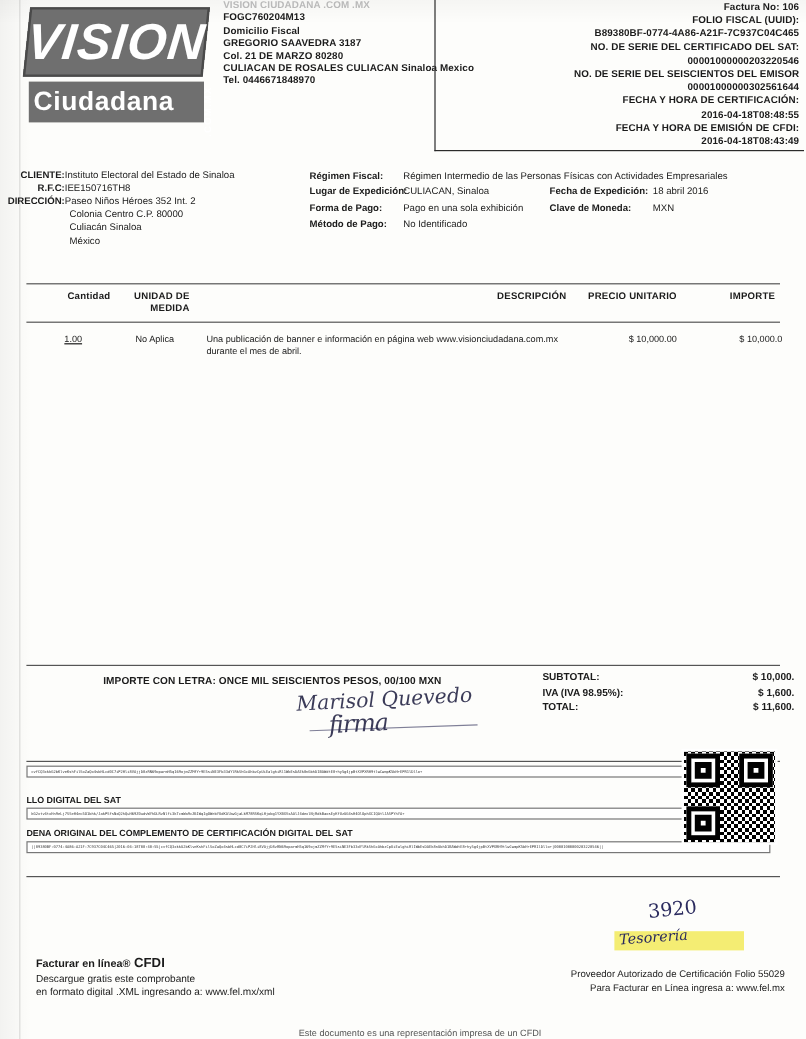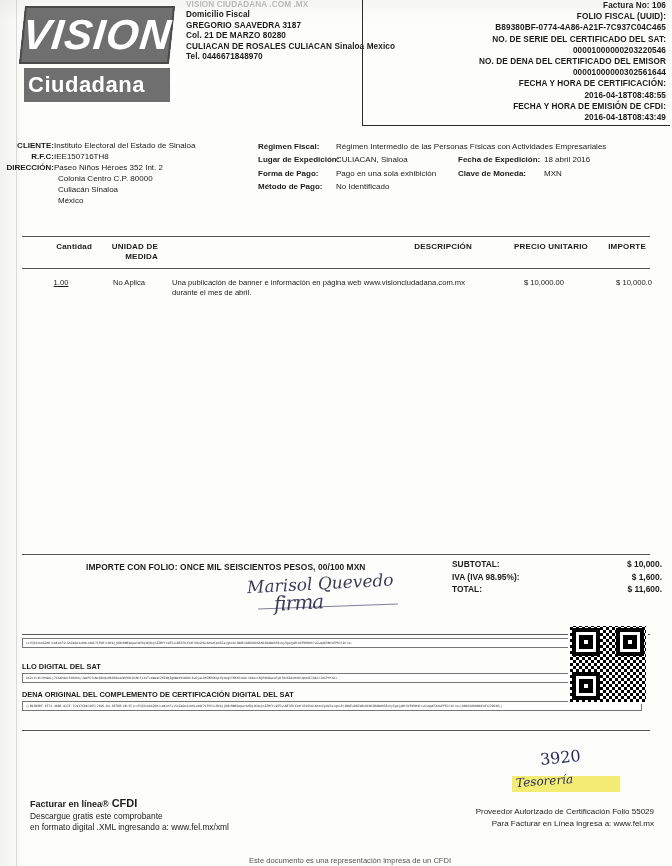--- a/index.html
+++ b/index.html
@@ -194,21 +194,21 @@
     position: absolute;
     top: 6px;
     font-size: 8px;
     font-weight: bold;
     text-align: right;
     letter-spacing: 0.2px;
   }
   .th-cantidad { left: 8px; width: 62px; }
   .th-unidad { left: 78px; width: 58px; line-height: 9.6px; }
   .th-desc { left: 150px; width: 300px; }
-  .th-precio { left: 476px; width: 90px; }
+  .th-precio { left: 452px; width: 90px; }
   .th-importe { left: 552px; width: 72px; }
   .cell {
     position: absolute;
     font-size: 7.6px;
     line-height: 10px;
   }
   .c-cantidad { left: 8px; width: 62px; top: 42px; text-align: center; text-decoration: underline; }
   .c-unidad { left: 78px; width: 58px; top: 42px; text-align: center; }
   .c-desc { left: 150px; width: 300px; top: 42px; }
   .c-precio { left: 452px; width: 90px; top: 42px; text-align: right; }
@@ -410,38 +410,39 @@
   <div class="edge-line" style="left:16px"></div>
 
   <div class="logo-box">
     <div class="logo-vision">VISION</div>
     <div class="logo-ciudadana">Ciudadana</div>
     <div class="logo-com">.COM.MX</div>
   </div>
 
   <div class="emisor-block">
     <div class="faded">VISION CIUDADANA .COM .MX</div>
+    <div>FOGC760204M13</div>
     <div>Domicilio Fiscal</div>
     <div>GREGORIO SAAVEDRA 3187</div>
     <div>Col. 21 DE MARZO 80280</div>
     <div>CULIACAN DE ROSALES CULIACAN Sinaloa Mexico</div>
     <div>Tel. 0446671848970</div>
   </div>
 
   <div class="fiscal-box"></div>
   <div class="fiscal-block">
     <div class="row">
       <span>Factura No:</span>
       <span>106</span>
     </div>
     <div class="row">FOLIO FISCAL (UUID):</div>
     <div class="row">B89380BF-0774-4A86-A21F-7C937C04C465</div>
     <div class="row">NO. DE SERIE DEL CERTIFICADO DEL SAT:</div>
     <div class="row">00001000000203220546</div>
-    <div class="row">NO. DE DENA DEL CERTIFICADO DEL EMISOR</div>
+    <div class="row">NO. DE SERIE DEL SEISCIENTOS DEL EMISOR</div>
     <div class="row">00001000000302561644</div>
     <div class="row">FECHA Y HORA DE CERTIFICACIÓN:</div>
     <div class="row">2016-04-18T08:48:55</div>
     <div class="row">FECHA Y HORA DE EMISIÓN DE CFDI:</div>
     <div class="row">2016-04-18T08:43:49</div>
   </div>
 
   <div class="receptor">
     <div>
       <span class="lbl">CLIENTE:</span><span class="val">Instituto Electoral del Estado de Sinaloa</span>
@@ -494,21 +495,21 @@
     <div class="th th-importe">IMPORTE</div>
 
     <div class="cell c-cantidad">1.00</div>
     <div class="cell c-unidad">No Aplica</div>
     <div class="cell c-desc">Una publicación de banner e información en página web www.visionciudadana.com.mx durante el mes de abril.</div>
     <div class="cell c-precio">$ 10,000.00</div>
     <div class="cell c-importe">$ 10,000.0</div>
   </div>
 
   <div class="importe-letra">
-    <span>IMPORTE CON FOLIO:</span>
+    <span>IMPORTE CON LETRA:</span>
     <span>ONCE MIL SEISCIENTOS PESOS, 00/100 MXN</span>
   </div>
 
   <div class="totals">
     <div class="row">
       <span>SUBTOTAL:</span>
       <span class="amt">$ 10,000.</span>
     </div>
     <div class="row">
       <span>IVA (IVA 98.95%):</span>

